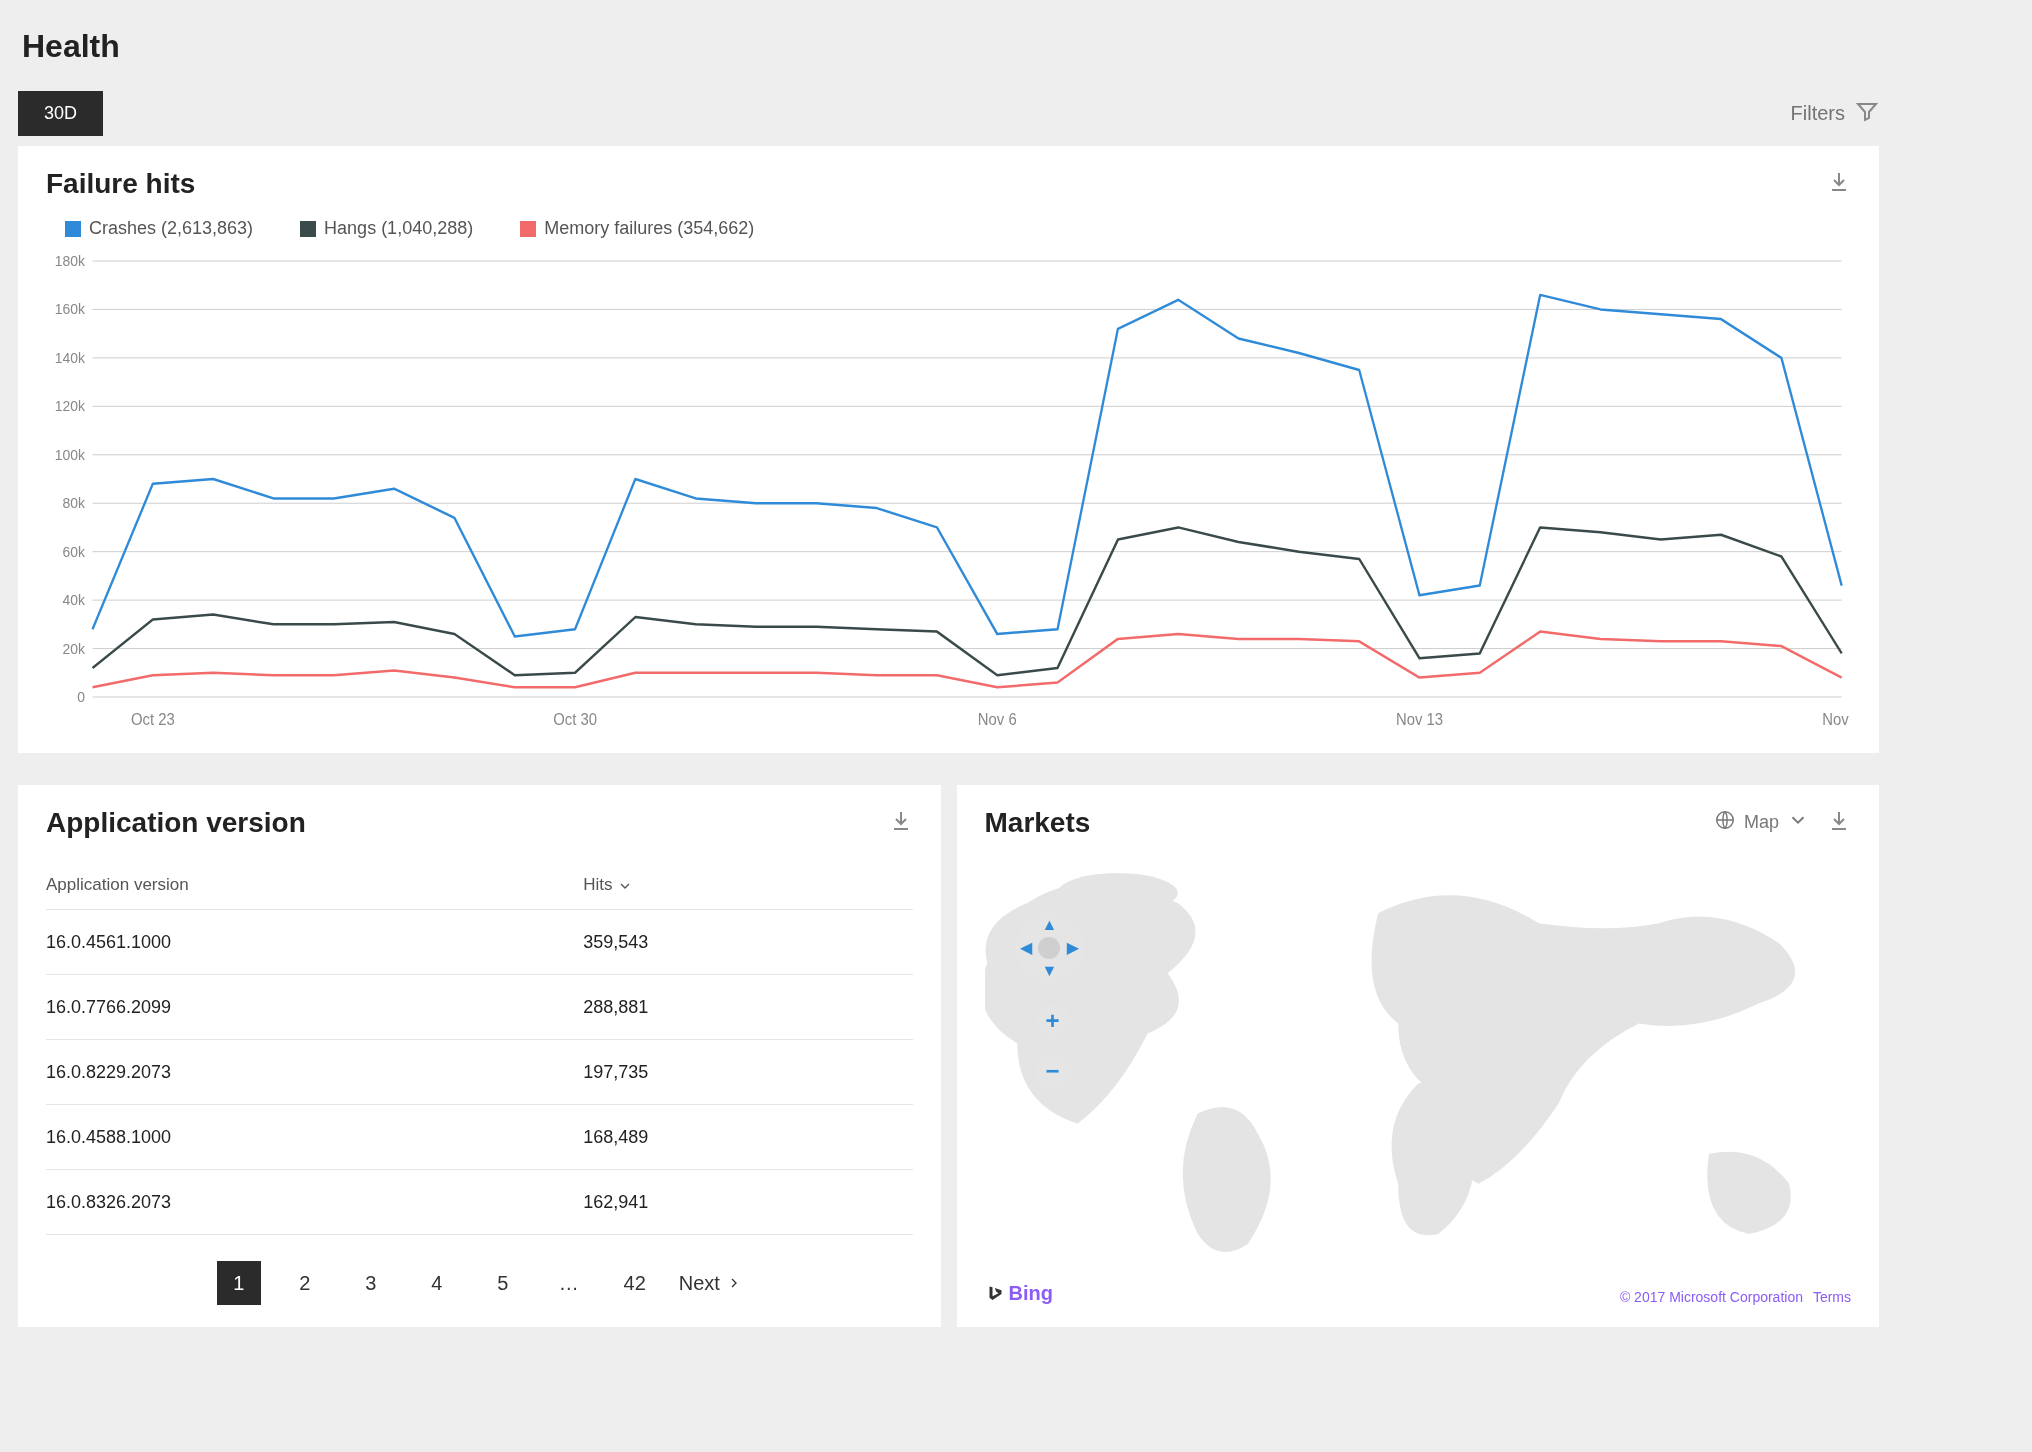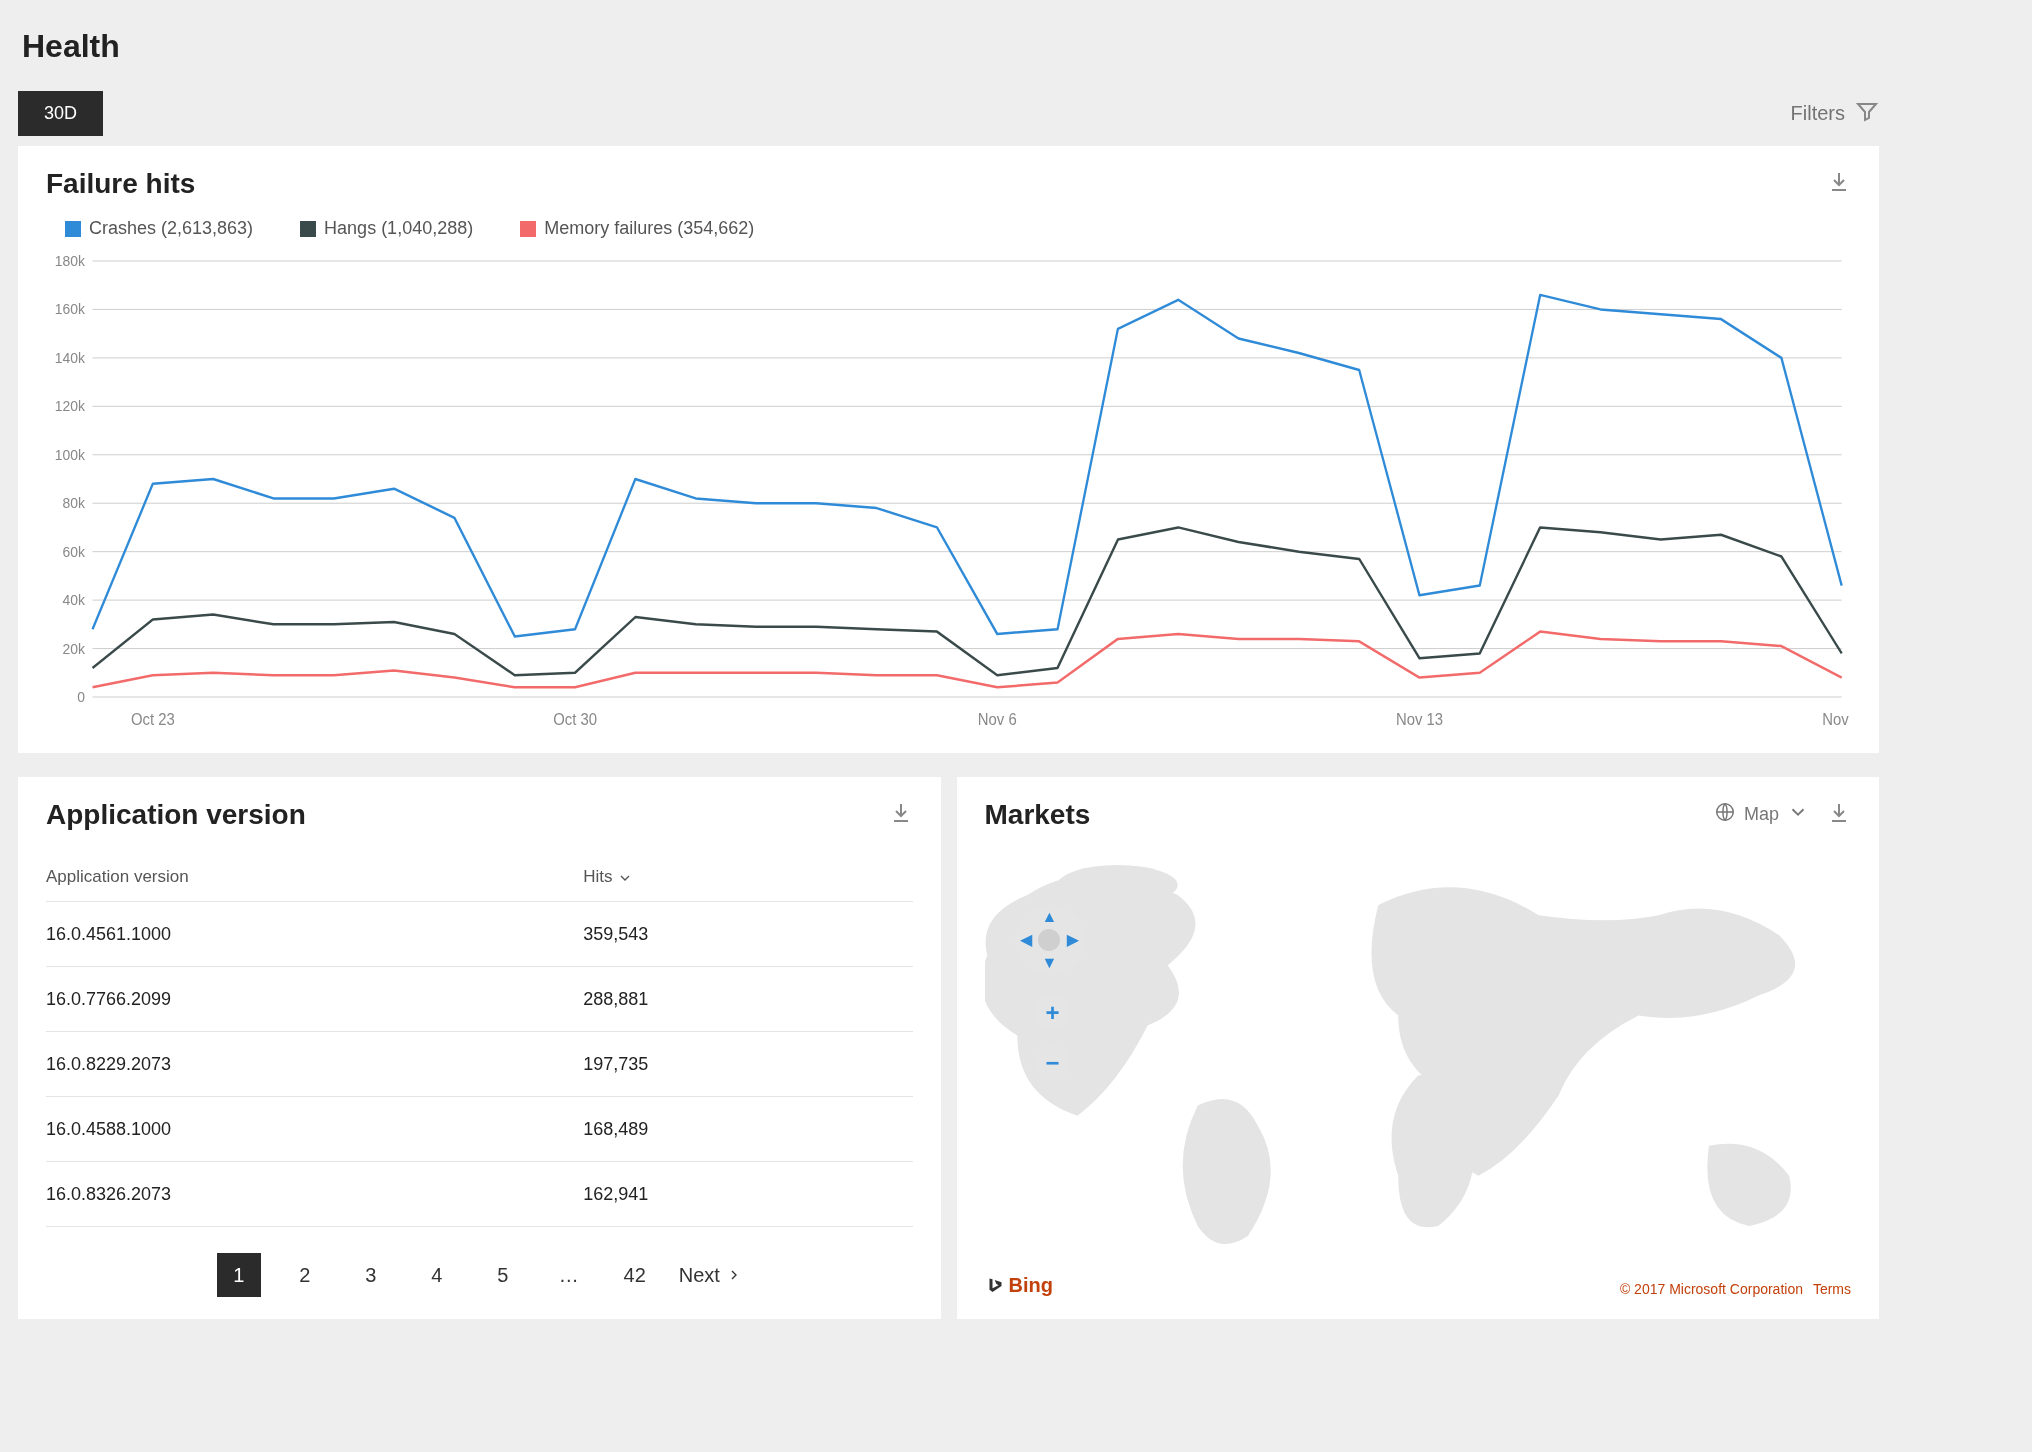--- a/index.html
+++ b/index.html
@@ -42,21 +42,21 @@
     cursor: pointer;
     text-align: center;
   }
   .filters svg { width: 24px; height: 24px; }
   .card {
     background: #fff;
     box-sizing: border-box;
     padding: 22px 28px;
   }
   .chart-card {
-    margin-bottom: 24px;
+    margin-bottom: 32px;
   }
   .card-header {
     display: flex;
     align-items: center;
     justify-content: space-between;
   }
   .card-title {
     font-size: 28px;
     font-weight: 700;
     margin: 0;
@@ -202,21 +202,21 @@
     justify-content: center;
     cursor: pointer;
   }
   .zoom-in { top: 150px; }
   .zoom-out { top: 200px; }
   .map-footer {
     display: flex;
     justify-content: space-between;
     align-items: flex-end;
     font-size: 14px;
-    color: #c2410c;
+    color: #8b5cf6;
     margin-top: 8px;
   }
   .bing {
     display: inline-flex; align-items: center; gap: 6px;
     font-size: 20px; font-weight: 600;
   }
   .bing svg { width: 18px; height: 22px; }
   .terms { cursor: pointer; margin-left: 6px; }
 </style>
 </head>

